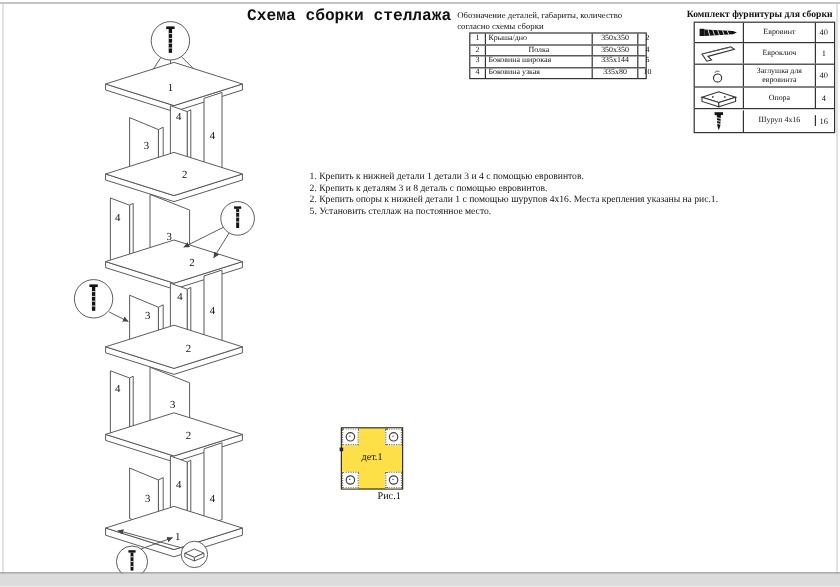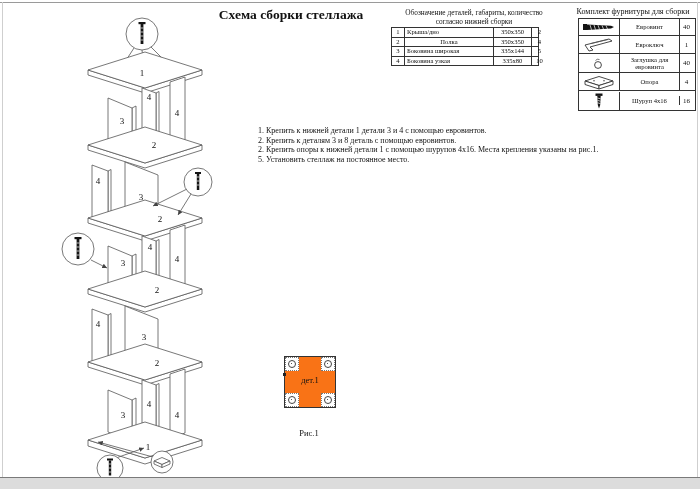--- a/index.html
+++ b/index.html
@@ -6,63 +6,63 @@
   #page{position:relative;width:700px;height:489px;background:#fff;overflow:hidden;
         font-family:"Liberation Serif","DejaVu Serif",serif;color:#111;}
   .abs{position:absolute;}
   
   #frame-top{left:0;top:2px;width:700px;height:1px;background:#9a9a9a;}
   #frame-bottom{left:0;top:477px;width:700px;height:1px;background:#7a7a7a;}
   #frame-strip{left:0;top:478px;width:700px;height:11px;background:#dcdcdc;}
   #frame-left{left:2px;top:2px;width:1px;height:476px;background:#cfcfcf;}
   #frame-right{left:697px;top:2px;width:1px;height:476px;background:#cfcfcf;}
 
-  #main-title{left:198px;top:7px;width:186px;text-align:center;font-size:13.5px;font-weight:600;}
-
-  
-  #parts-header{left:381px;top:8px;width:186px;text-align:center;font-size:7.3px;line-height:9px;}
+  #main-title{left:198px;top:7px;width:186px;text-align:center;font-size:13.5px;font-weight:600;font-family:Liberation Mono, monospace;}
+
+  
+  #parts-header{left:381px;top:8px;width:186px;text-align:left;font-size:7.3px;line-height:9px;}
   .tbl{border:1px solid #333;border-collapse:collapse;font-size:6.6px;}
   #parts-table{left:391px;top:27px;width:146px;}
   #parts-table .row{display:flex;border-bottom:0.8px solid #333;height:8.6px;line-height:8.6px;}
   #parts-table .row:last-child{border-bottom:none;}
   #parts-table .c{border-right:0.8px solid #333;padding:0 2px;overflow:hidden;white-space:nowrap;}
   #parts-table .c:last-child{border-right:none;}
   .c-num{width:8px;text-align:center;flex:none;}
   .c-name{width:84px;flex:none;}
   .c-size{width:33px;text-align:center;flex:none;}
   .c-qty{width:11px;text-align:center;flex:none;}
   #parts-table .row:nth-child(2) .c-name{text-align:center;}
 
   
-  #hw-title{left:569px;top:7px;width:128px;font-size:8px;font-weight:400;text-align:center;white-space:nowrap;}
+  #hw-title{left:569px;top:7px;width:128px;font-size:8px;font-weight:700;text-align:center;white-space:nowrap;}
   #hw-table{left:578px;top:18px;width:116px;border:1px solid #333;}
   #hw-table .row{display:flex;border-bottom:0.8px solid #333;align-items:stretch;}
   #hw-table .row:last-child{border-bottom:none;align-items:center;}
   #hw-table .hc{border-right:0.8px solid #333;display:flex;align-items:center;justify-content:center;}
   #hw-table .hc:last-child{border-right:none;}
   .hc-icon{width:40px;flex:none;}
   .hc-name{width:57px;flex:none;font-size:6.6px;text-align:center;line-height:7.5px;padding:1px;}
   .hc-qty{width:13px;flex:none;font-size:7px;text-align:center;}
   .hw-r1{height:16px;} .hw-r2{height:17px;} .hw-r3{height:18px;} .hw-r4{height:17px;} .hw-r5{height:19px;}
 
   
-  #instructions{left:258px;top:126px;width:430px;font-size:8px;line-height:9.7px;}
+  #instructions{left:258px;top:142px;width:430px;font-size:8px;line-height:9.7px;}
 
   
   #fig{left:284px;top:356px;width:56px;}
-  #fig-square{position:relative;width:50px;height:50px;border:1.5px solid #333;background:#f97316;}
+  #fig-square{position:relative;width:50px;height:50px;border:1.5px solid #333;background:#fde047;}
   .corner{position:absolute;width:12px;height:12px;border:1px dotted #777;
           display:flex;align-items:center;justify-content:center;background:#fff;}
   .corner.tl{left:0;top:0;} .corner.tr{right:0;top:0;}
   .corner.bl{left:0;bottom:0;} .corner.br{right:0;bottom:0;}
   .hole{width:6px;height:6px;border:0.9px solid #444;border-radius:50%;position:relative;}
   .hole::after{content:"";position:absolute;left:1.9px;top:1.9px;width:1.6px;height:1.6px;background:#222;border-radius:50%;}
   #fig-dot{position:absolute;left:-2px;top:16px;width:3px;height:3px;background:#222;}
   #fig-label{position:absolute;left:0;top:18px;width:50px;text-align:center;font-size:8.5px;}
-  #fig-caption{margin-top:20px;width:50px;text-align:center;font-size:8.5px;}
+  #fig-caption{width:50px;text-align:right;font-size:8.5px;}
 
   
   #diagram{left:50px;top:10px;}
   .ln{stroke:#555;stroke-width:0.8;fill:none;}
   .pf{stroke:#555;stroke-width:0.8;fill:#fff;}
   .lbl{font-family:"Liberation Serif",serif;font-size:9px;fill:#111;}
   .screw{fill:#141414;}
   .tick{stroke:#fff;stroke-width:0.7;}
   .icon-ink{stroke:#333;stroke-width:0.9;fill:#fff;}
 </style>
@@ -71,21 +71,21 @@
 
 <div id="page">
   <div class="abs" id="frame-top"></div>
   <div class="abs" id="frame-left"></div>
   <div class="abs" id="frame-right"></div>
 
   <div class="abs" id="main-title">Схема сборки стеллажа</div>
 
   <div class="abs" id="parts-header">
     <div>Обозначение деталей, габариты, количество</div>
-    <div>согласно нижней сборки</div>
+    <div>согласно схемы сборки</div>
   </div>
 
   <div class="abs tbl" id="parts-table">
     <div class="row">
       <div class="c c-num">1</div>
       <div class="c c-name">Крыша/дно</div>
       <div class="c c-size">350х350</div>
       <div class="c c-qty">2</div>
     </div>
     <div class="row">

